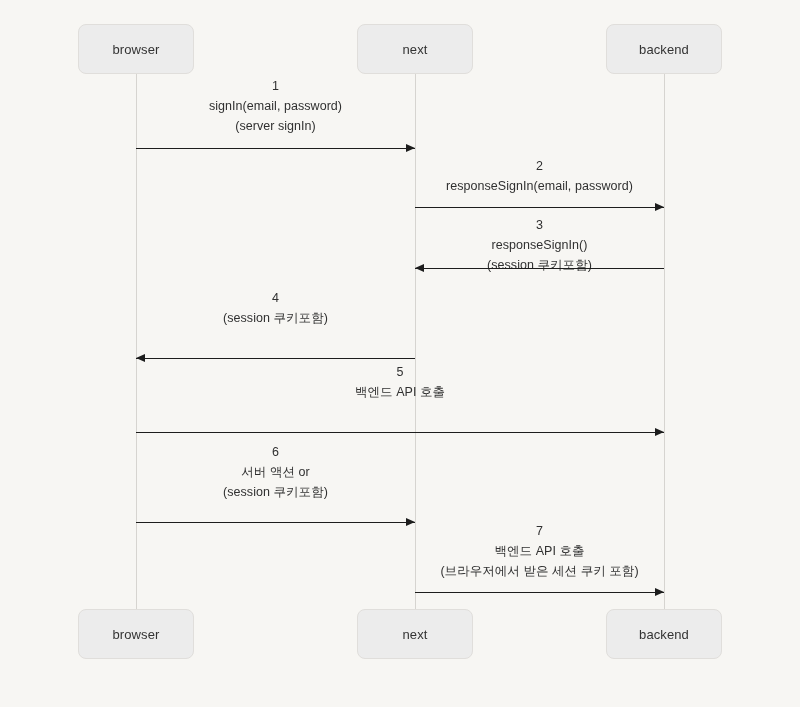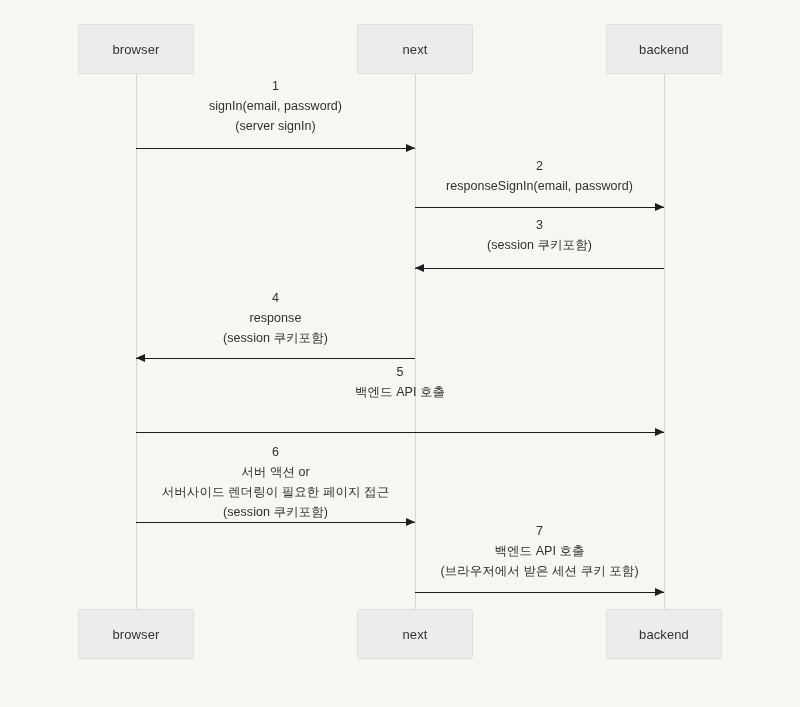--- a/index.html
+++ b/index.html
@@ -21,21 +21,21 @@
   .lifeline {
     position: absolute;
     width: 1px;
     background: #d6d4d0;
   }
   .participant-box {
     position: absolute;
     box-sizing: border-box;
     background: #ececec;
     border: 1px solid #e0dedb;
-    border-radius: 3px;
+    border-radius: 8px;
     display: flex;
     align-items: center;
     justify-content: center;
     font-size: 13px;
     color: #333333;
     letter-spacing: 0.1px;
   }
   .msg-line {
     position: absolute;
     height: 0;
@@ -110,44 +110,43 @@
 
   <div class="msg-label" style="left:415px; top:156px; width:249px;">
     <span class="seq">2</span>
     <span class="txt">responseSignIn(email, password)</span>
   </div>
   <div class="msg-line" style="left:415px; top:207px; width:249px;"></div>
   <div class="arrowhead right" style="left:655px; top:202.5px;"></div>
 
   <div class="msg-label" style="left:415px; top:215px; width:249px;">
     <span class="seq">3</span>
+    <span class="txt">responseSignIn()</span>
     <span class="txt">(session 쿠키포함)</span>
   </div>
   <div class="msg-line" style="left:415px; top:268px; width:249px;"></div>
   <div class="arrowhead left" style="left:415px; top:263.5px;"></div>
 
   <div class="msg-label" style="left:136px; top:288px; width:279px;">
     <span class="seq">4</span>
-    <span class="txt">response</span>
     <span class="txt">(session 쿠키포함)</span>
   </div>
   <div class="msg-line" style="left:136px; top:358px; width:279px;"></div>
   <div class="arrowhead left" style="left:136px; top:353.5px;"></div>
 
   <div class="msg-label" style="left:136px; top:362px; width:528px;">
     <span class="seq">5</span>
     <span class="txt">백엔드 API 호출</span>
   </div>
   <div class="msg-line" style="left:136px; top:432px; width:528px;"></div>
   <div class="arrowhead right" style="left:655px; top:427.5px;"></div>
 
   <div class="msg-label" style="left:136px; top:442px; width:279px;">
     <span class="seq">6</span>
     <span class="txt">서버 액션 or</span>
-    <span class="txt">서버사이드 렌더링이 필요한 페이지 접근</span>
     <span class="txt">(session 쿠키포함)</span>
   </div>
   <div class="msg-line" style="left:136px; top:522px; width:279px;"></div>
   <div class="arrowhead right" style="left:406px; top:517.5px;"></div>
 
   <div class="msg-label" style="left:415px; top:521px; width:249px;">
     <span class="seq">7</span>
     <span class="txt">백엔드 API 호출</span>
     <span class="txt">(브라우저에서 받은 세션 쿠키 포함)</span>
   </div>

